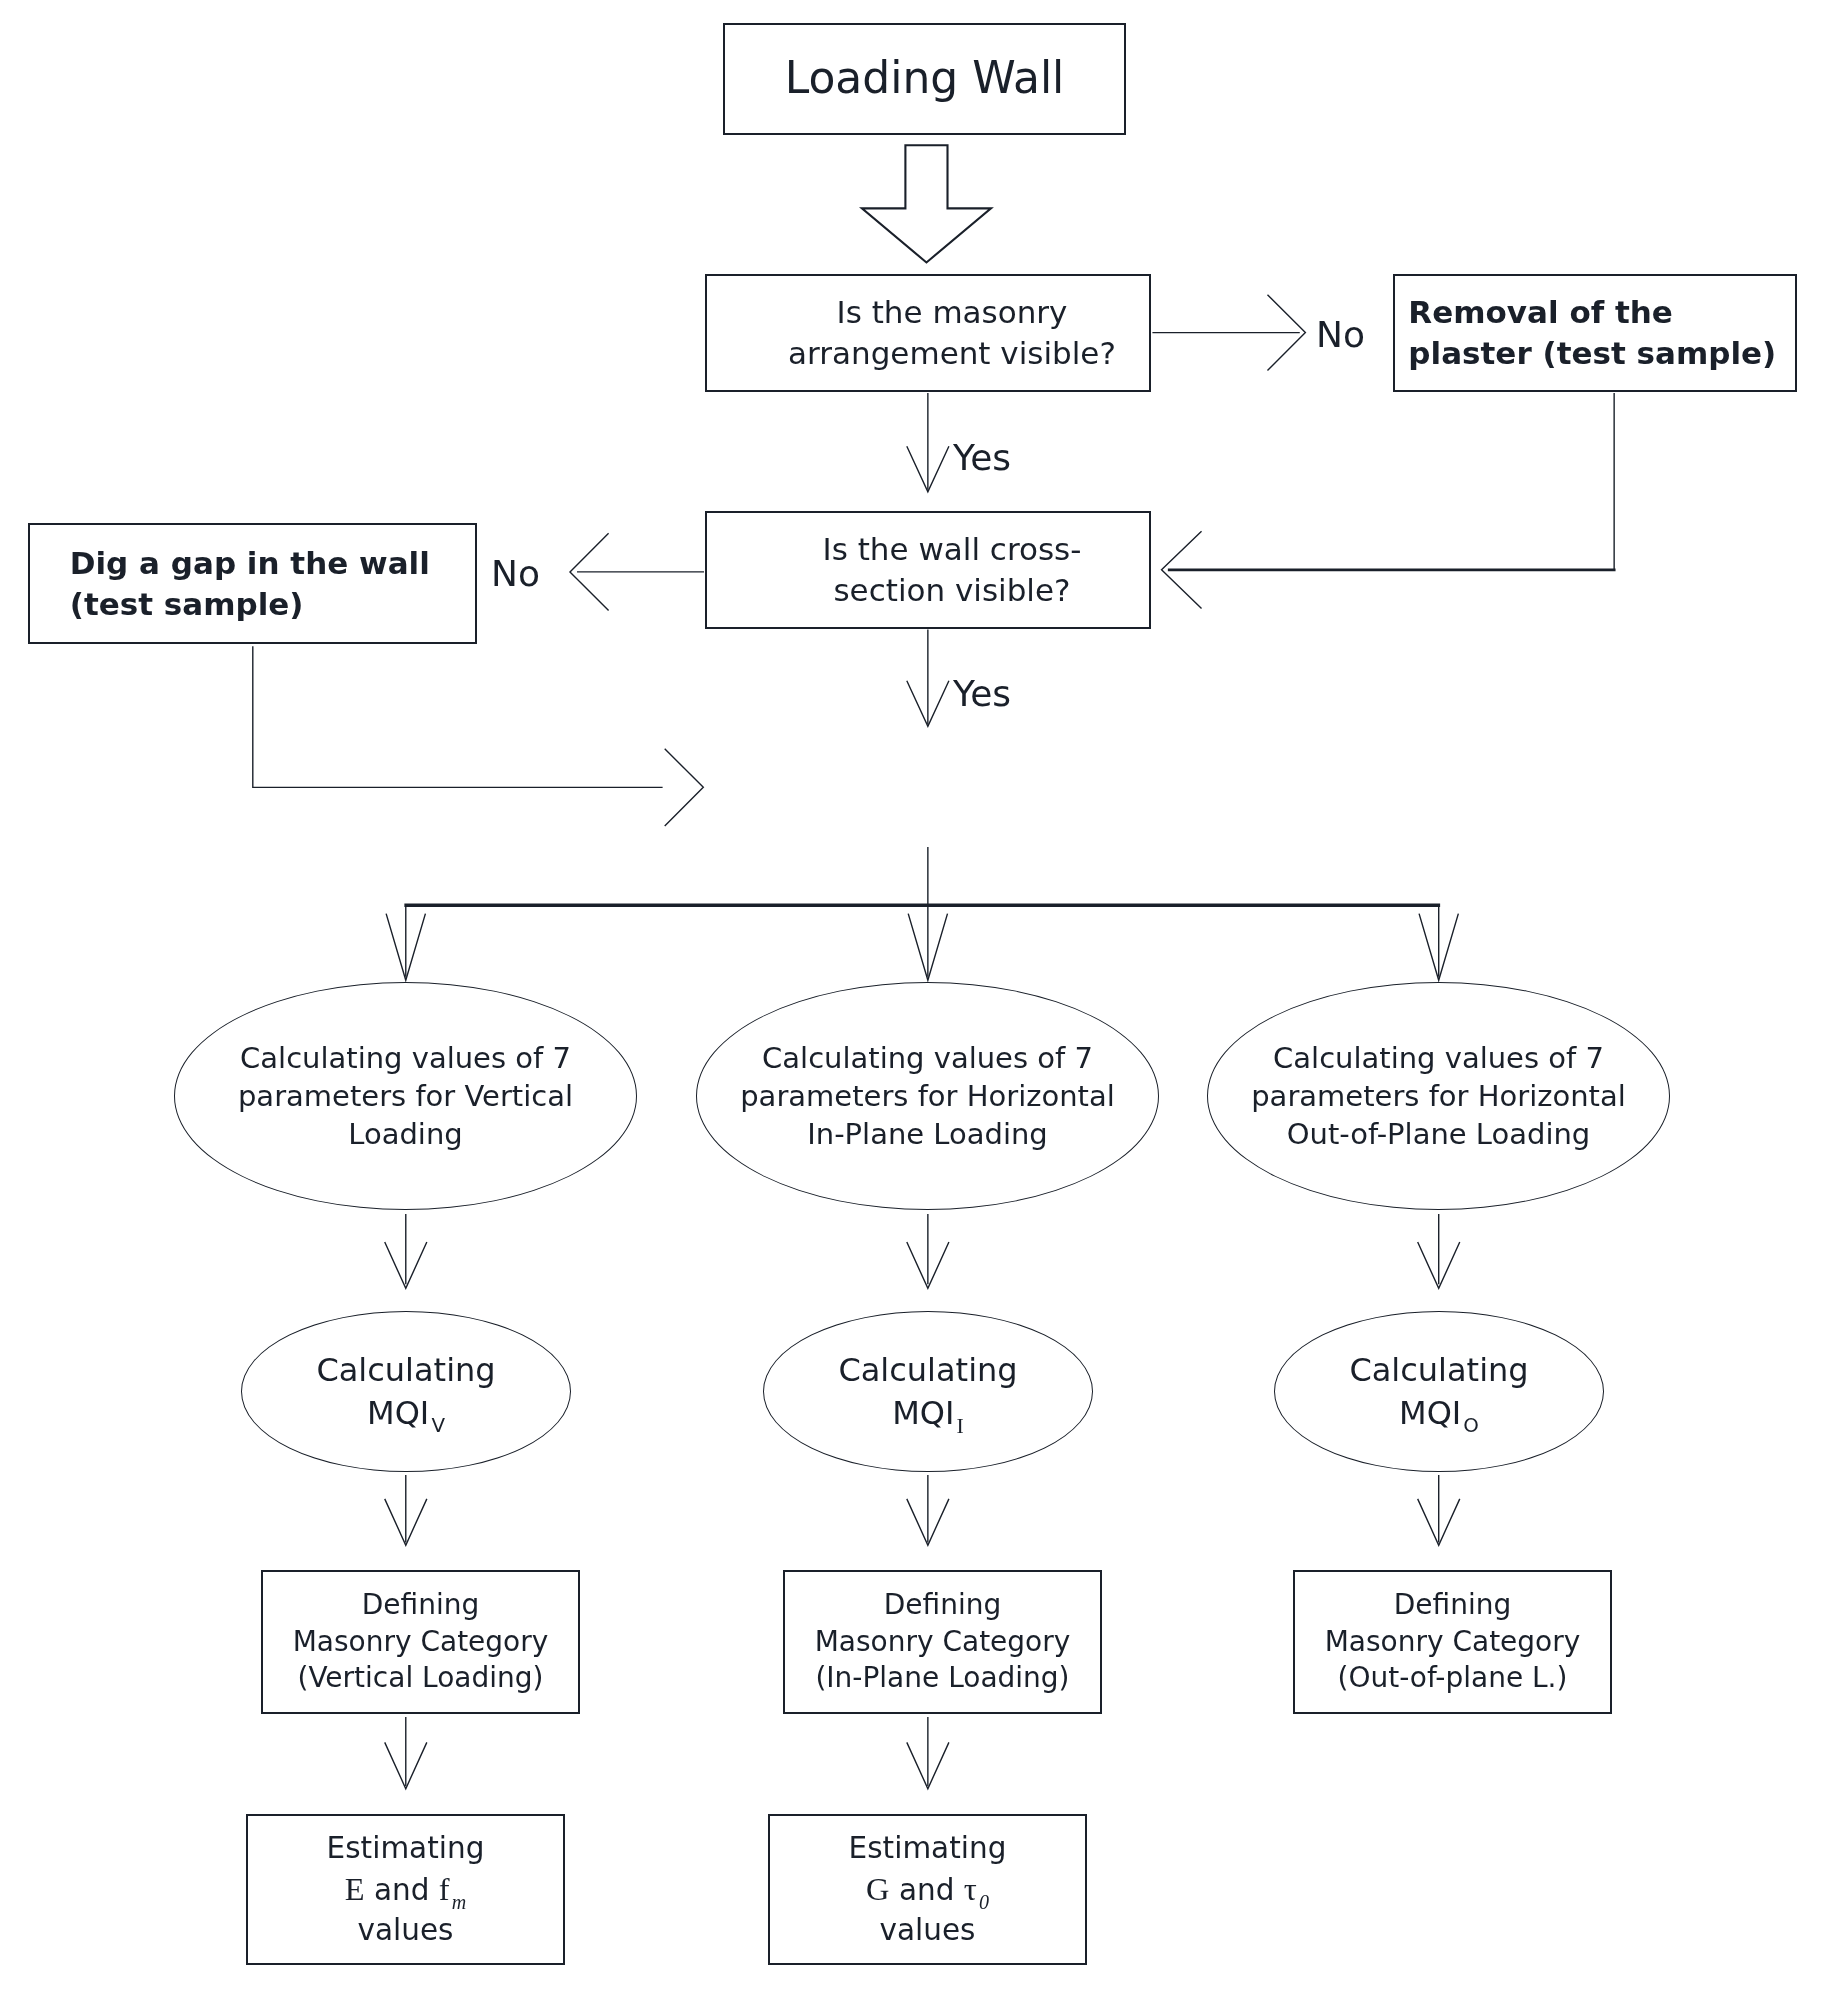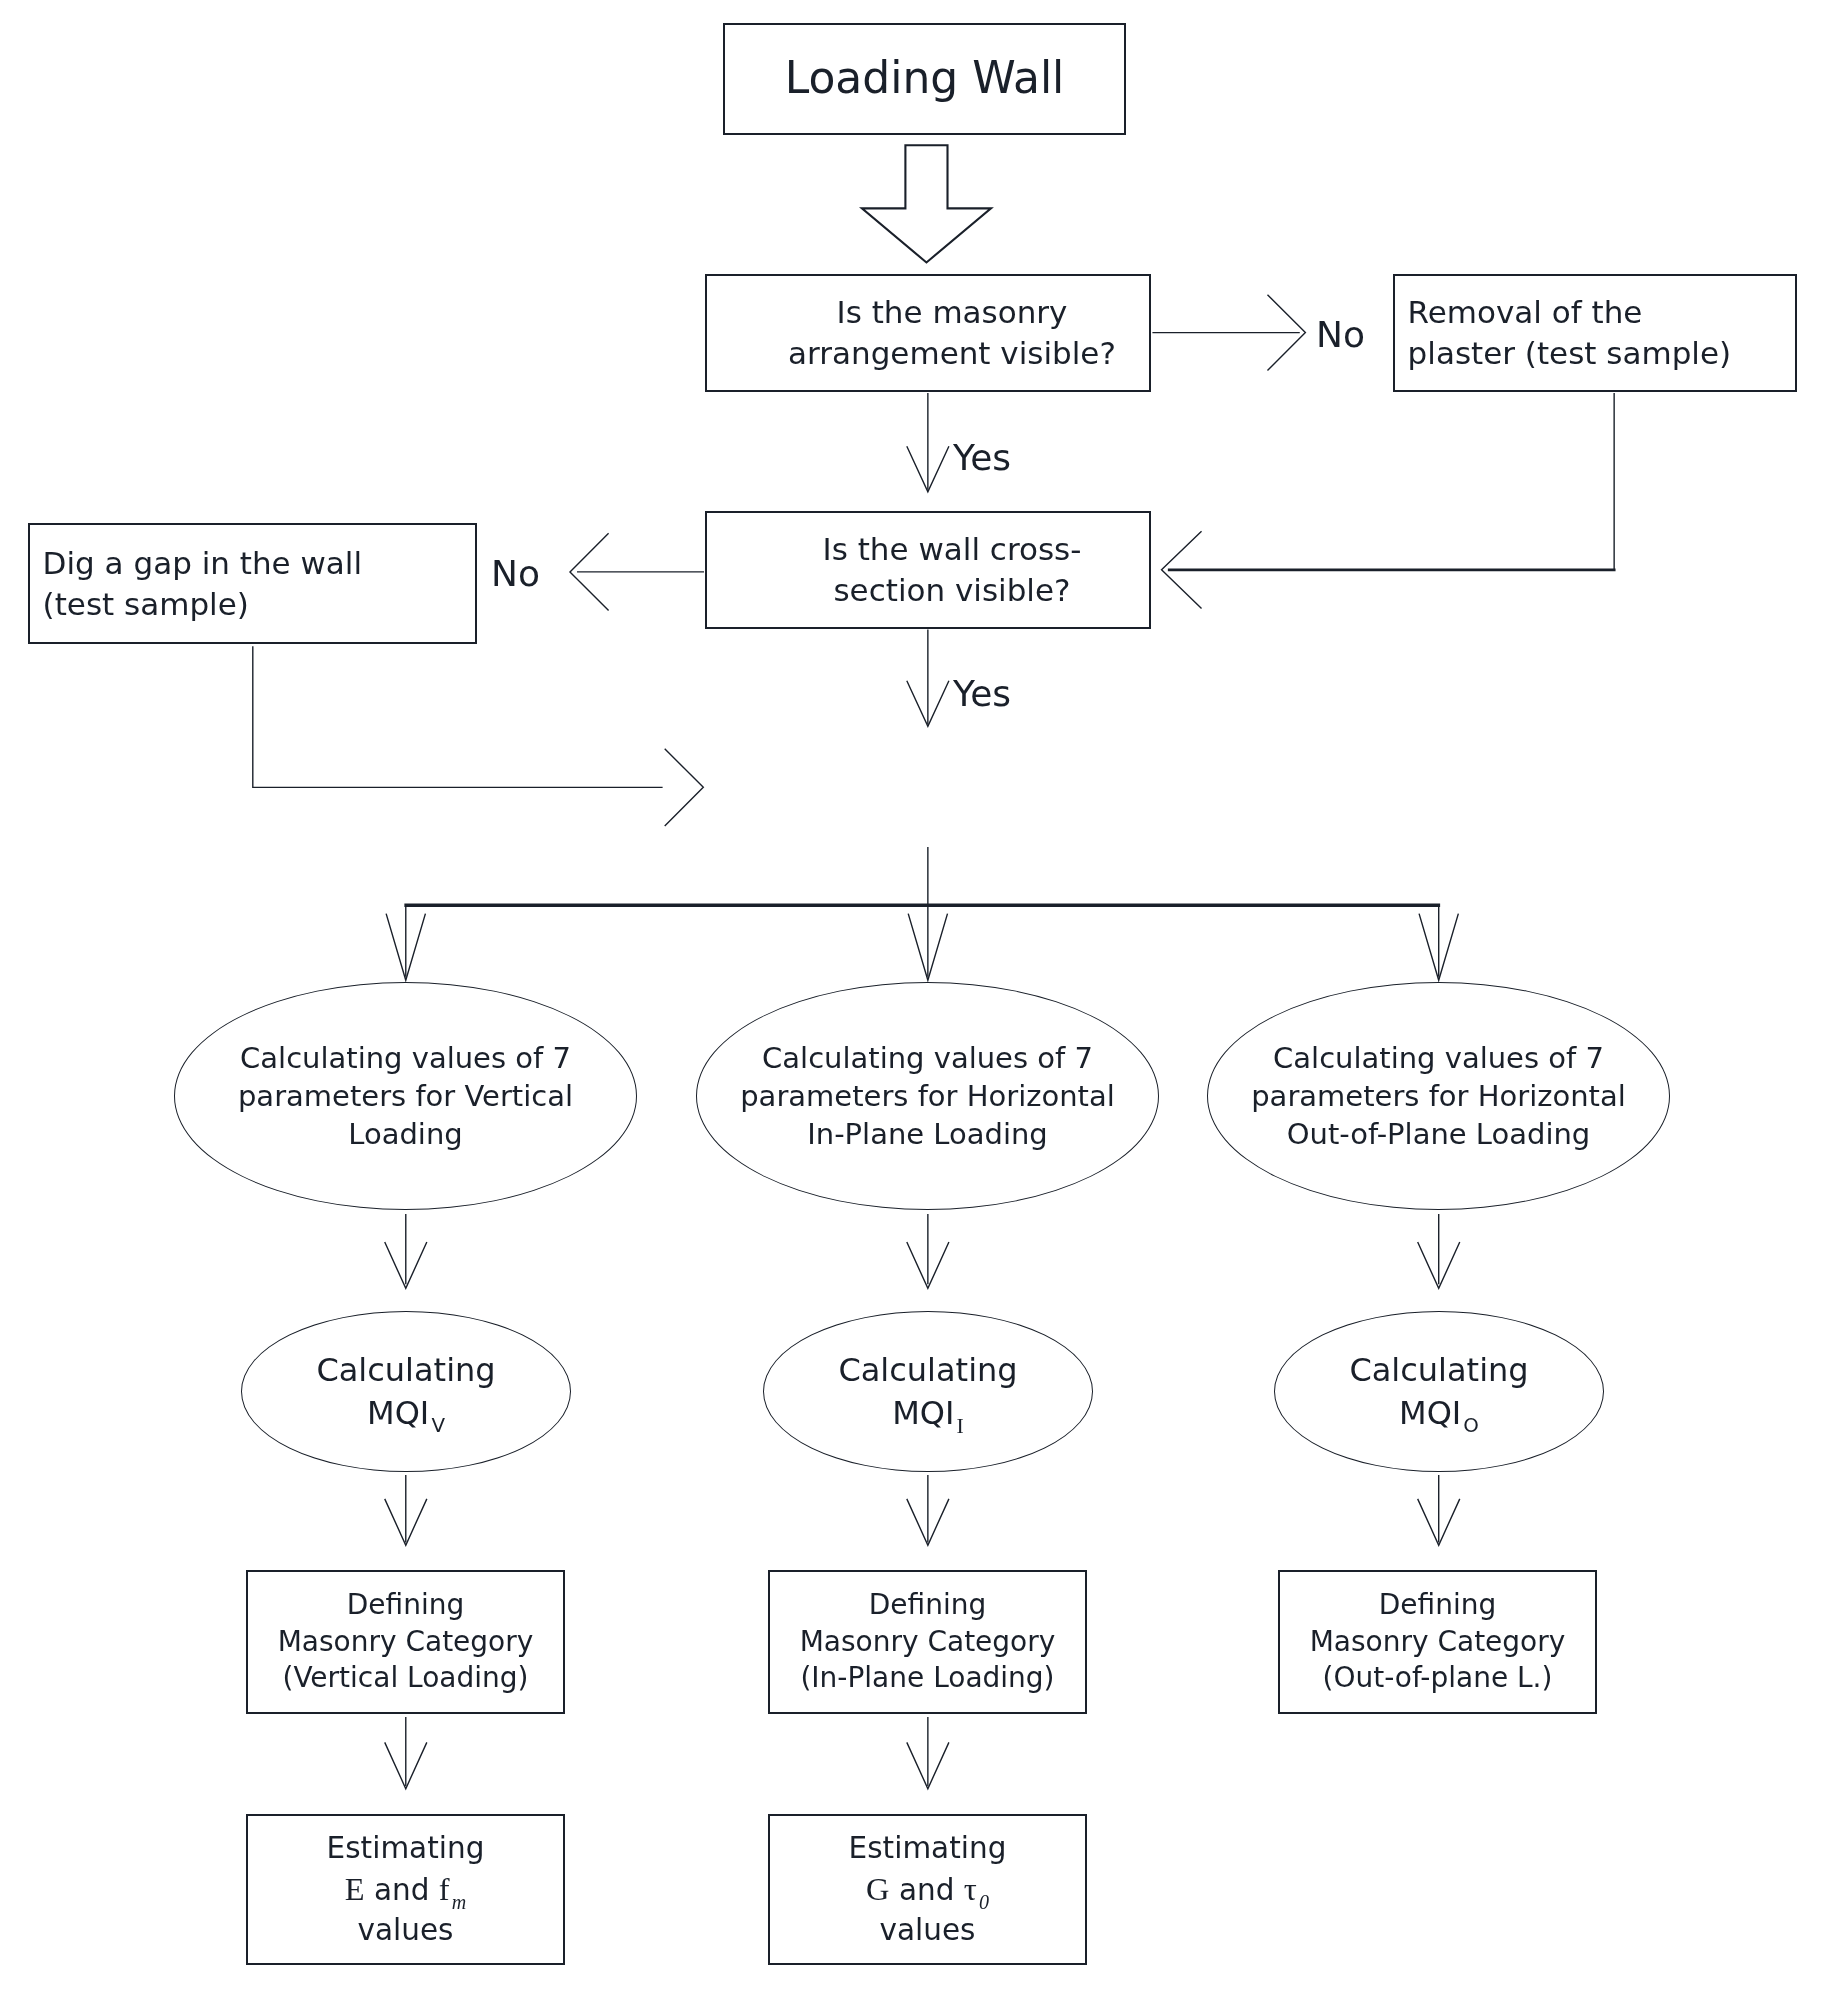--- a/index.html
+++ b/index.html
@@ -23,25 +23,25 @@
     background:var(--bg);
     border:2.1px solid var(--ink);
     display:flex;
     align-items:center;
     justify-content:center;
     text-align:center;
     line-height:1.32;
   }
   .node.title-box{border-width:2.8px;font-size:44px;}
   .node.qbox{font-size:31px;padding-left:48px;}
-  .node.left-align{justify-content:flex-start;text-align:left;padding-left:12.6px;padding-right:18px;}
+  .node.left-align{justify-content:center;text-align:left;padding-left:12.6px;padding-right:18px;font-weight:bold;}
   .node.small{font-size:29.5px;}
   .node.ellipse{border-radius:50%;border-width:1.4px;font-size:29px;padding:0 18px;}
   .node.mqi{border-radius:50%;border-width:1.4px;font-size:32px;}
-  .node.defbox{font-size:28px;}
+  .node.defbox{font-size:28px;margin-left:15px;}
   .node.estbox{font-size:29.5px;}
   .edge-label{
     position:absolute;
     font-size:36px;
     line-height:1.2;
     white-space:nowrap;
   }
   .serif{font-family:"Liberation Serif","DejaVu Serif",serif;font-size:1.1em;}
   sub.sub{font-size:0.62em;line-height:0;vertical-align:-0.45em;margin-left:2.1px;}
   sub.sub.it{font-style:italic;}

